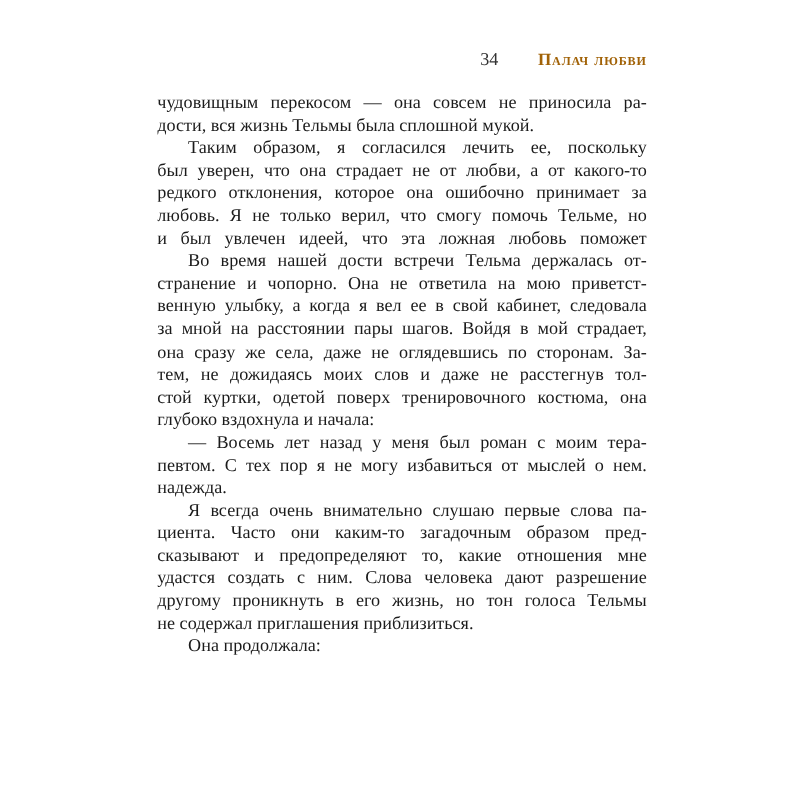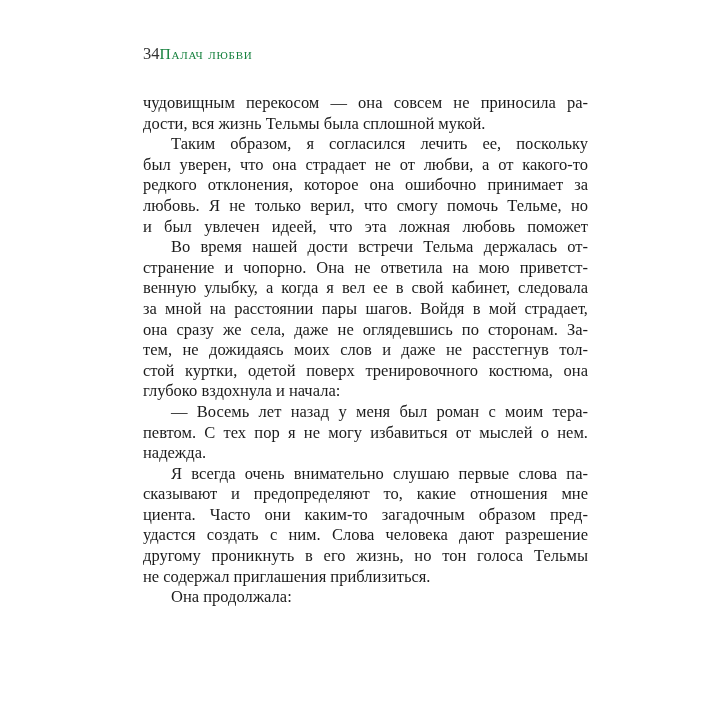--- a/index.html
+++ b/index.html
@@ -12,36 +12,38 @@
     width: 720px;
     height: 720px;
     background: #ffffff;
     overflow: hidden;
     box-sizing: border-box;
     padding: 44px 132px 0 143px;
     font-family: "Liberation Serif", "DejaVu Serif", serif;
   }
   .running-head {
     display: flex;
-    justify-content: flex-start;
+    justify-content: flex-end;
     align-items: baseline;
     color: #2e2e2e;
+    gap: 36px;
   }
   .page-number {
     font-size: 16.5px;
     color: #333333;
   }
   .running-title {
     font-size: 15.5px;
     font-variant: small-caps;
     letter-spacing: 0.8px;
-    color: #15803d;
+    color: #a16207;
+    font-weight: bold;
   }
   .body-text {
-    margin-top: 29px;
+    margin-top: 19px;
     width: 445px;
     color: #1b1b1b;
     font-size: 16.5px;
     line-height: 20.6px;
   }
   .paragraph {
     margin: 0;
     padding: 0;
   }
   .line {
@@ -89,22 +91,22 @@
         <div class="line">стой куртки, одетой поверх тренировочного костюма, она</div>
         <div class="line last">глубоко вздохнула и начала:</div>
       </div>
       <div class="paragraph">
         <div class="line indent">— Восемь лет назад у меня был роман с моим тера-</div>
         <div class="line">певтом. С тех пор я не могу избавиться от мыслей о нем.</div>
         <div class="line last">надежда.</div>
       </div>
       <div class="paragraph">
         <div class="line indent">Я всегда очень внимательно слушаю первые слова па-</div>
+        <div class="line">циента. Часто они каким-то загадочным образом пред-</div>
         <div class="line">сказывают и предопределяют то, какие отношения мне</div>
-        <div class="line">циента. Часто они каким-то загадочным образом пред-</div>
         <div class="line">удастся создать с ним. Слова человека дают разрешение</div>
         <div class="line">другому проникнуть в его жизнь, но тон голоса Тельмы</div>
         <div class="line last">не содержал приглашения приблизиться.</div>
       </div>
       <div class="paragraph">
         <div class="line last indent">Она продолжала:</div>
       </div>
     </div>
 </div>
 

